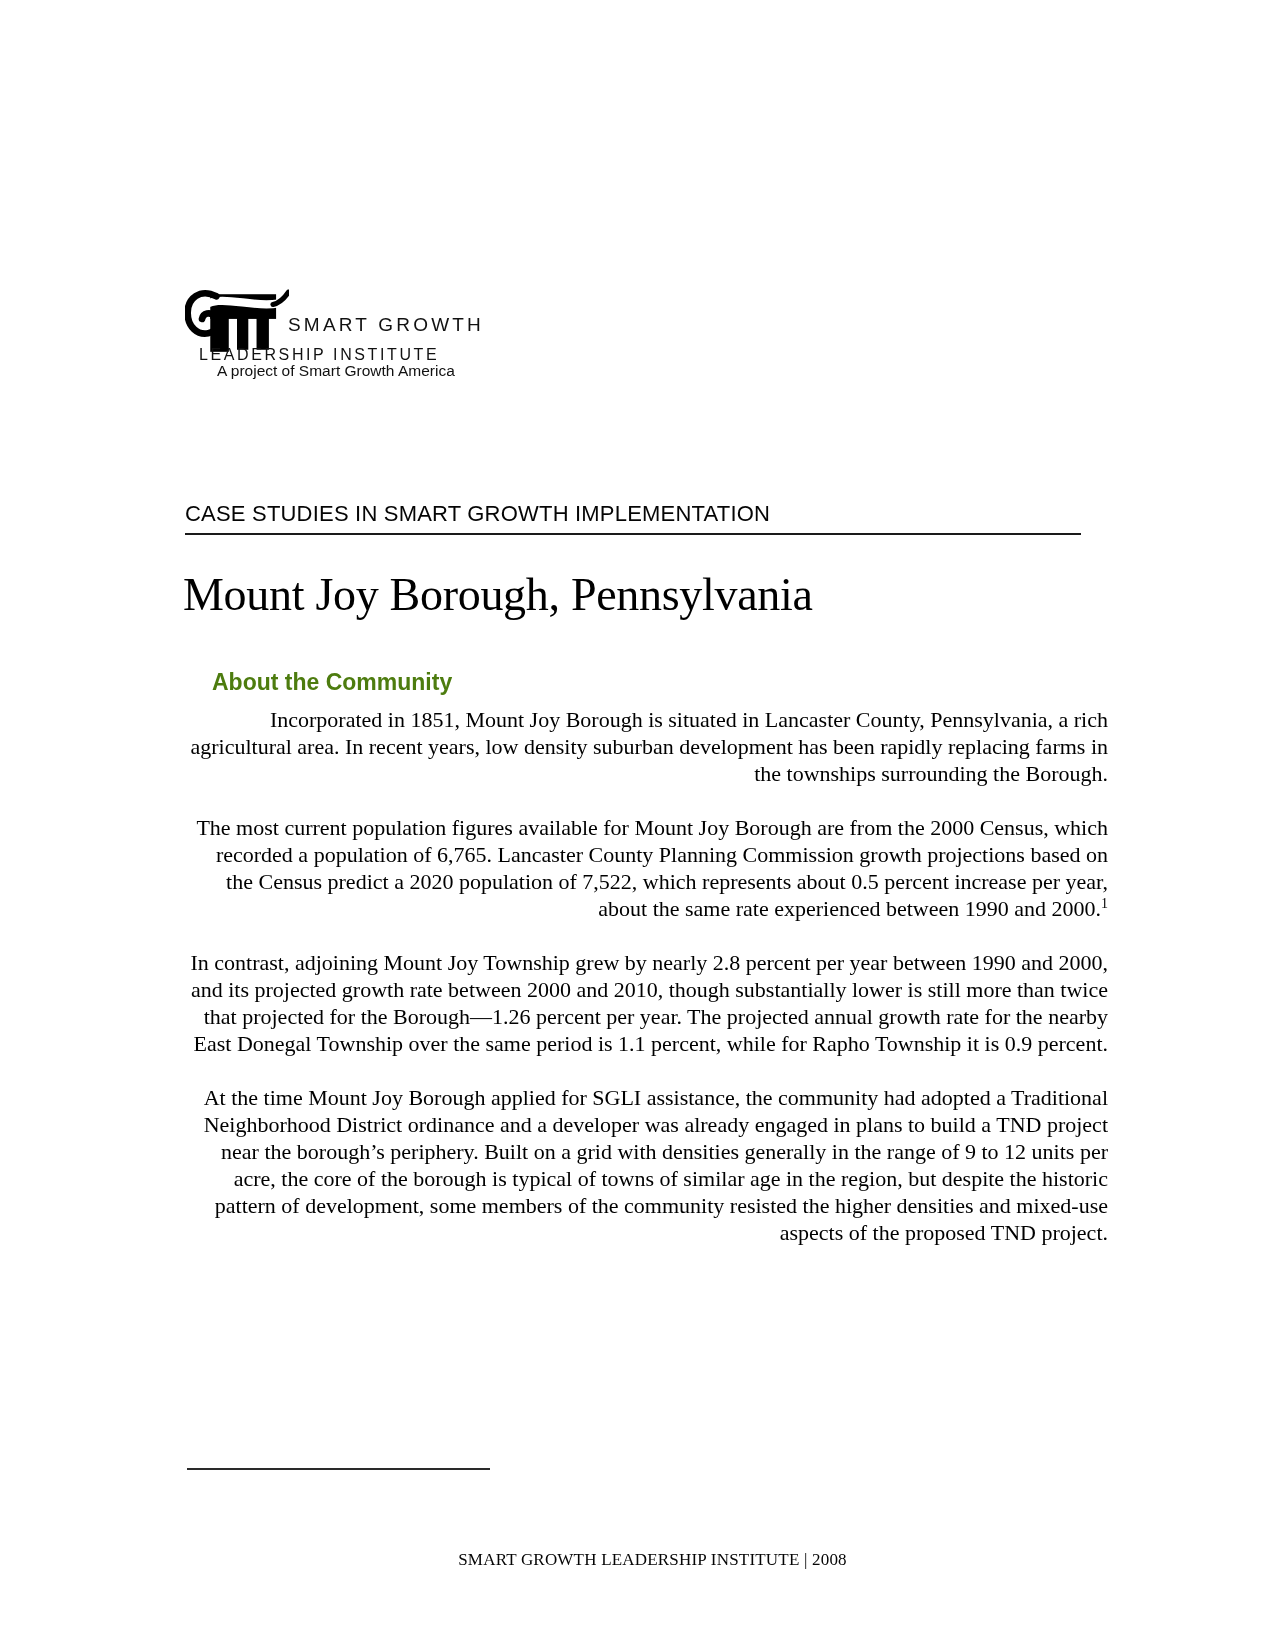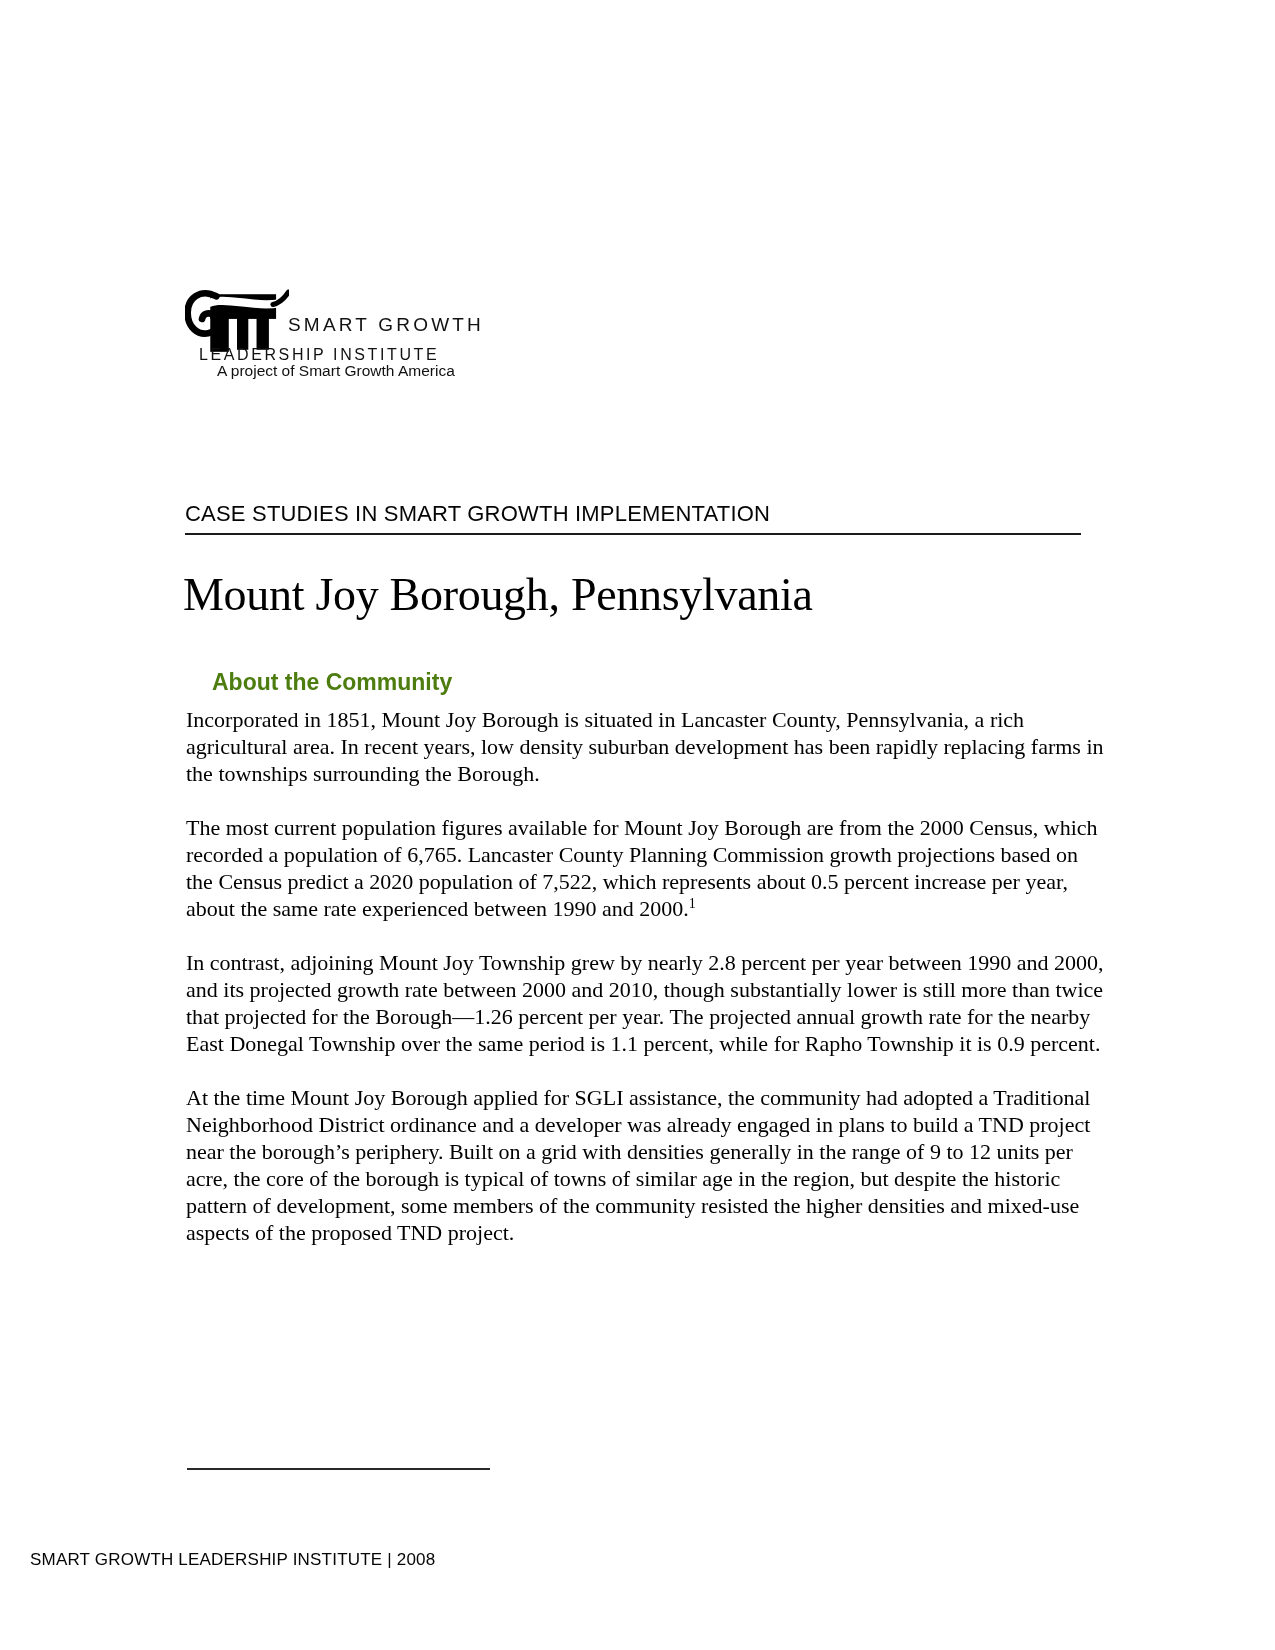--- a/index.html
+++ b/index.html
@@ -108,20 +108,21 @@
     left: 186px;
     top: 706px;
     width: 930px;
     font-family: "Liberation Serif", serif;
     font-size: 22px;
     line-height: 27px;
     color: #000;
   }
   .body-copy p {
     margin: 0 8px 27px 0;
+    text-align: right;
   }
   .body-copy sup {
     font-size: 14px;
     line-height: 0;
   }
 
   
   .footnote-rule {
     position: absolute;
     left: 187px;
@@ -146,21 +147,22 @@
     line-height: 0;
     margin-right: 6px;
   }
 
   
   .page-footer {
     position: absolute;
     left: 30px;
     top: 1550px;
     width: 1245px;
-    font-family: Liberation Sans, sans-serif;
+    text-align: center;
+    font-family: Liberation Serif, serif;
     font-size: 17px;
     letter-spacing: 0.2px;
     color: #050505;
   }
 </style>
 </head>
 <body>
 
 <div class="page">
 

